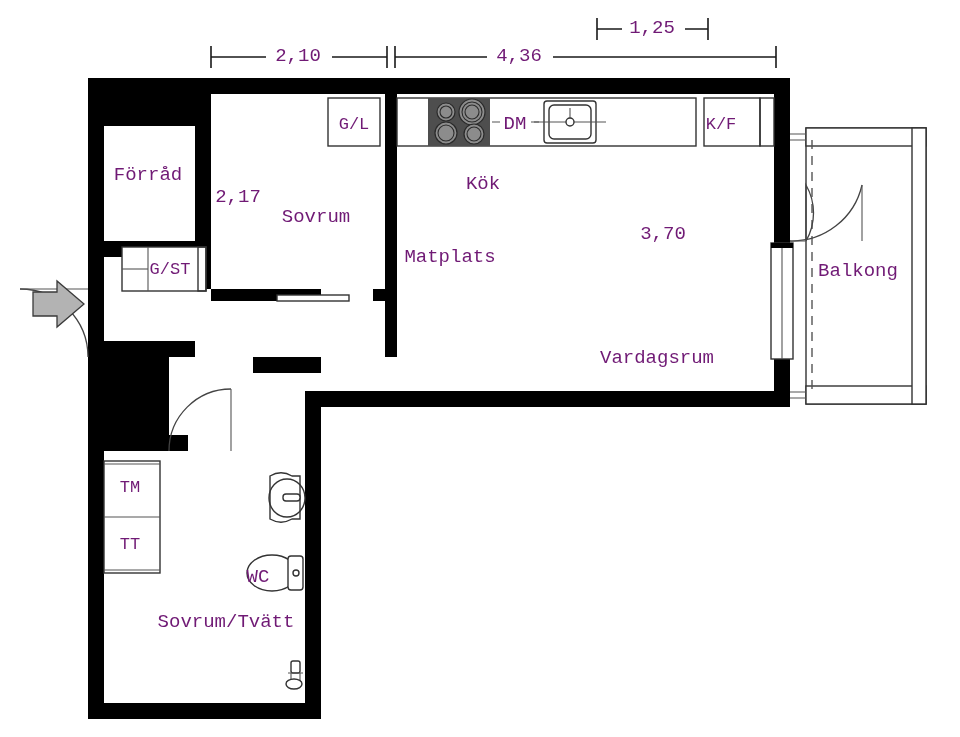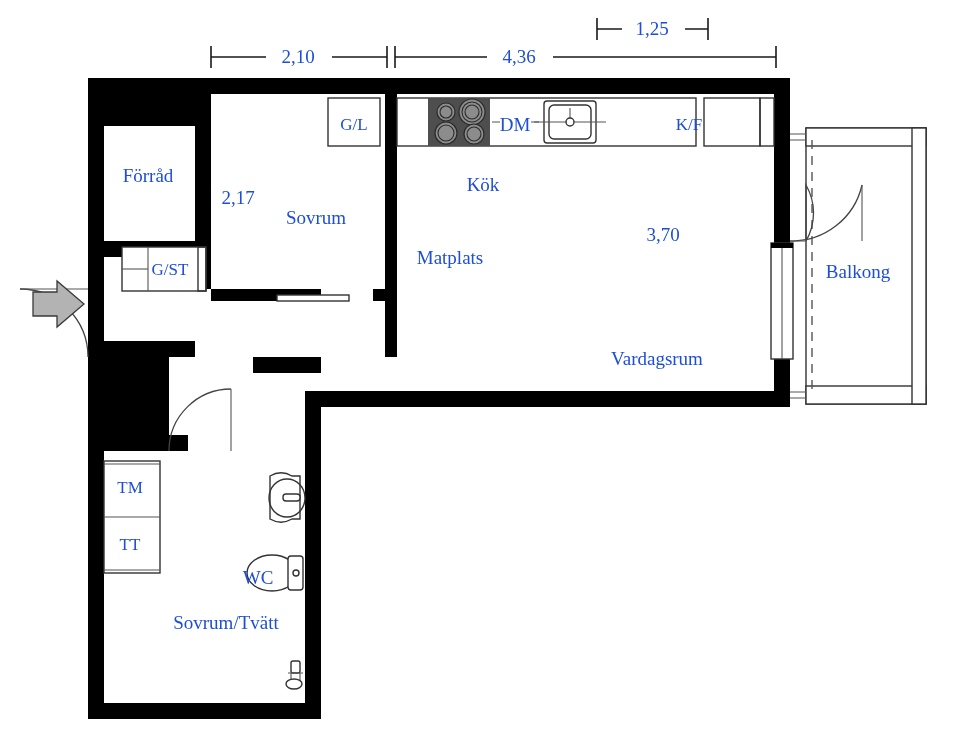--- a/index.html
+++ b/index.html
@@ -35,22 +35,22 @@
   .dashline { fill: none; stroke: #555555; stroke-width: 1.4; stroke-dasharray: 9 7; }
   .swing { fill: none; stroke: #444444; stroke-width: 1.3; }
   .arrow-shape { fill: #b3b3b3; stroke: #3a3a3a; stroke-width: 1.3; }
   .stove-bg { fill: #4e4e4e; }
   .burner-outer { fill: #8c8c8c; stroke: #2a2a2a; stroke-width: 1.2; }
   .burner-ring { fill: none; stroke: #2b2b2b; stroke-width: 1.1; }
 
   .lbl {
     position: absolute;
     white-space: nowrap;
-    font-family: Liberation Serif, serif;
-    color: #1d4ed8;
+    font-family: Liberation Mono, monospace;
+    color: #701a75;
     line-height: 1;
     user-select: none;
   }
   .lbl-room { font-size: 19px; }
   .lbl-small { font-size: 17px; }
   .lbl-dim { font-size: 19px; }
   .ctr { transform: translate(-50%, -50%); }
 </style>
 </head>
 <body>
@@ -260,21 +260,21 @@
   <div class="lbl lbl-room ctr" style="left:316px; top:207px;margin-top:10px;">Sovrum</div>
   <div class="lbl lbl-room ctr" style="left:483px; top:184px;">Kök</div>
   <div class="lbl lbl-room ctr" style="left:450px; top:257px;">Matplats</div>
   <div class="lbl lbl-room ctr" style="left:657px; top:358px;">Vardagsrum</div>
   <div class="lbl lbl-room ctr" style="left:858px; top:271px;">Balkong</div>
   <div class="lbl lbl-room ctr" style="left:218px; top:577px;margin-left:40px;">WC</div>
   <div class="lbl lbl-room ctr" style="left:226px; top:622px;">Sovrum/Tvätt</div>
 
   <div class="lbl lbl-small ctr" style="left:354px; top:124px;">G/L</div>
   <div class="lbl lbl-room ctr" style="left:515px; top:124px;">DM</div>
-  <div class="lbl lbl-small ctr" style="left:689px; top:124px;">K/F</div>
+  <div class="lbl lbl-small ctr" style="left:721px; top:124px;">K/F</div>
   <div class="lbl lbl-small ctr" style="left:170px; top:269px;">G/ST</div>
   <div class="lbl lbl-small ctr" style="left:130px; top:487px;">TM</div>
   <div class="lbl lbl-small ctr" style="left:130px; top:544px;">TT</div>
 
   <div class="lbl lbl-dim ctr" style="left:298px; top:56px;">2,10</div>
   <div class="lbl lbl-dim ctr" style="left:519px; top:56px;">4,36</div>
   <div class="lbl lbl-dim ctr" style="left:652px; top:28px;">1,25</div>
   <div class="lbl lbl-dim ctr" style="left:238px; top:197px;">2,17</div>
   <div class="lbl lbl-dim ctr" style="left:649px; top:234px;margin-left:14px;">3,70</div>
 

